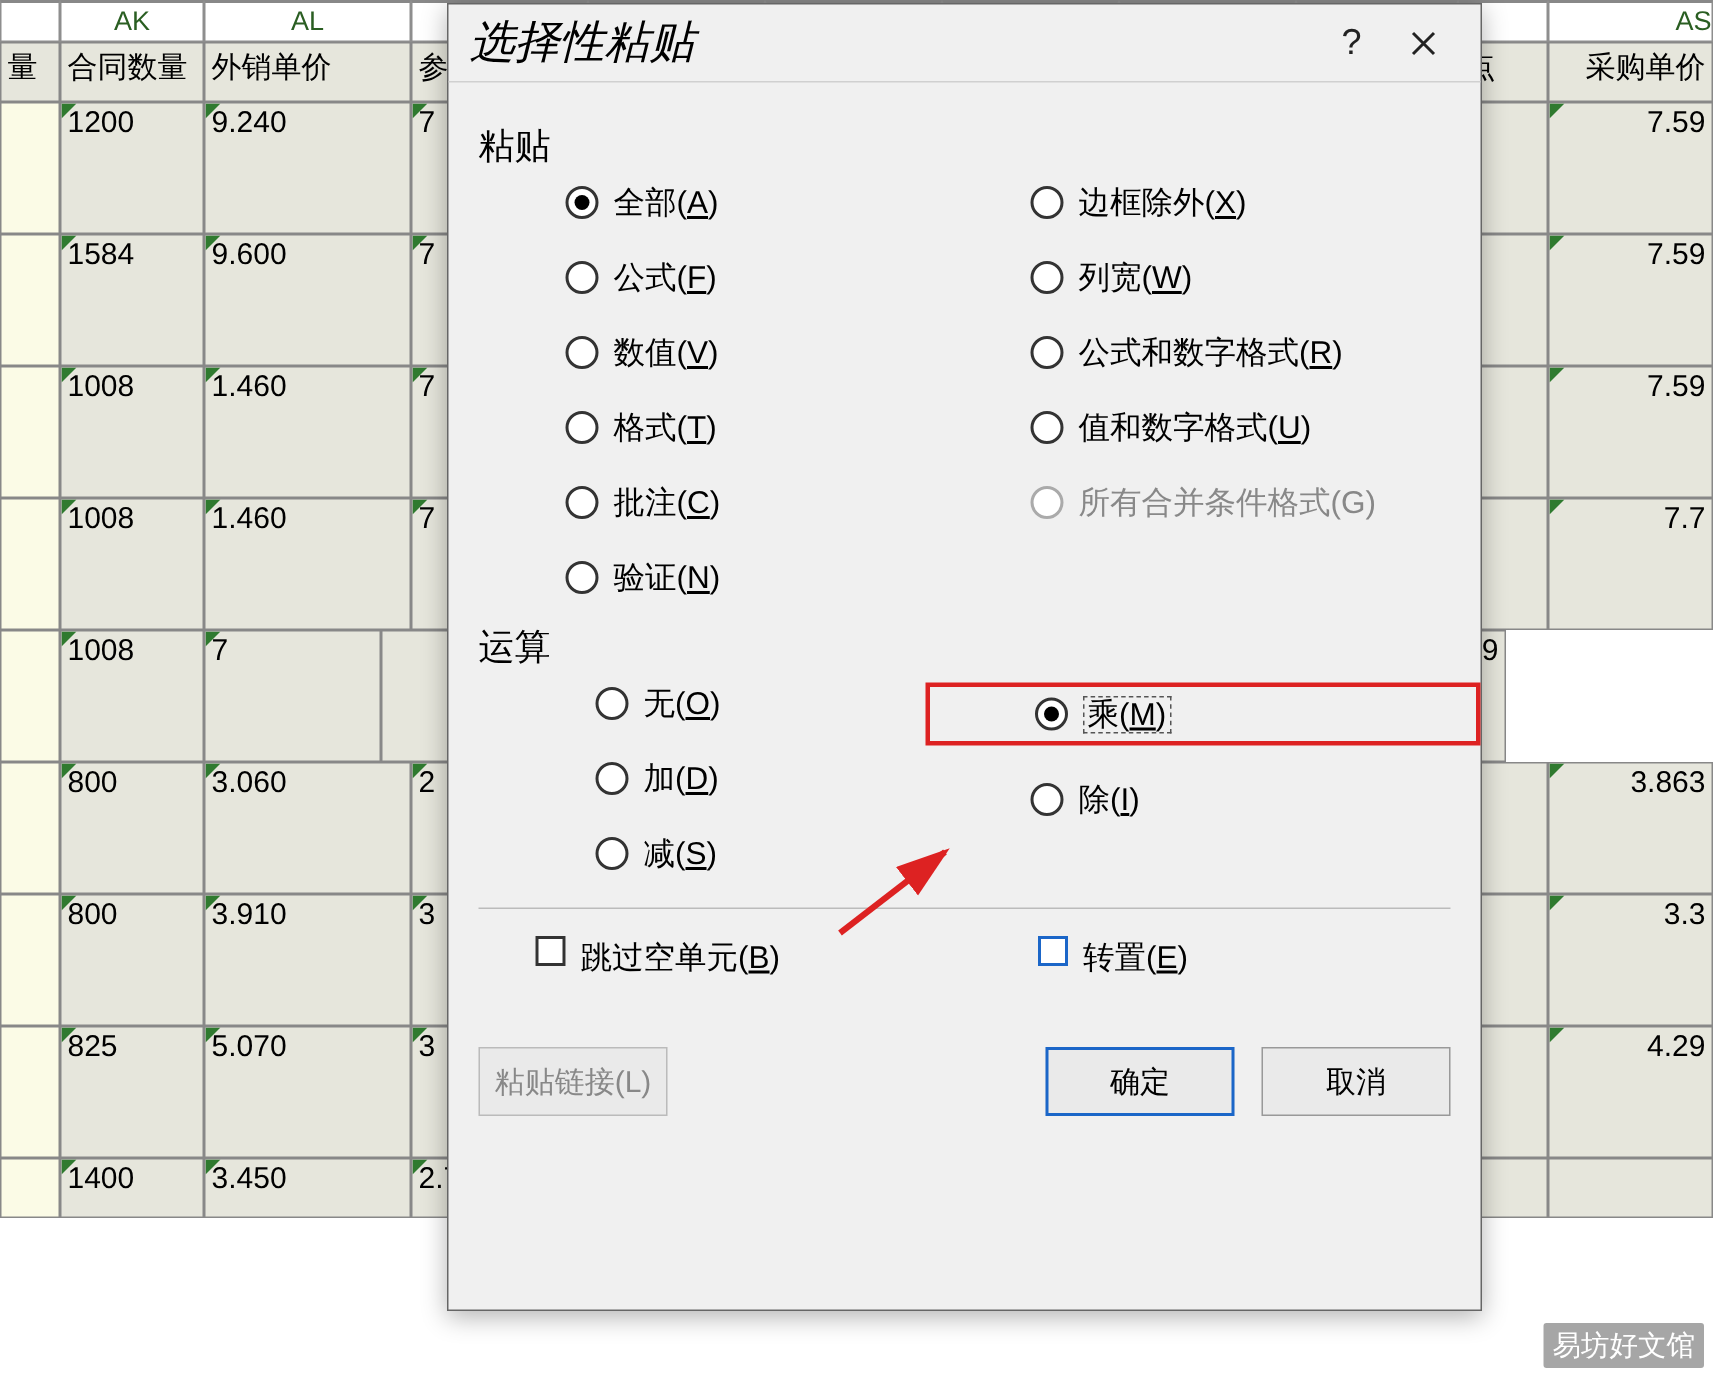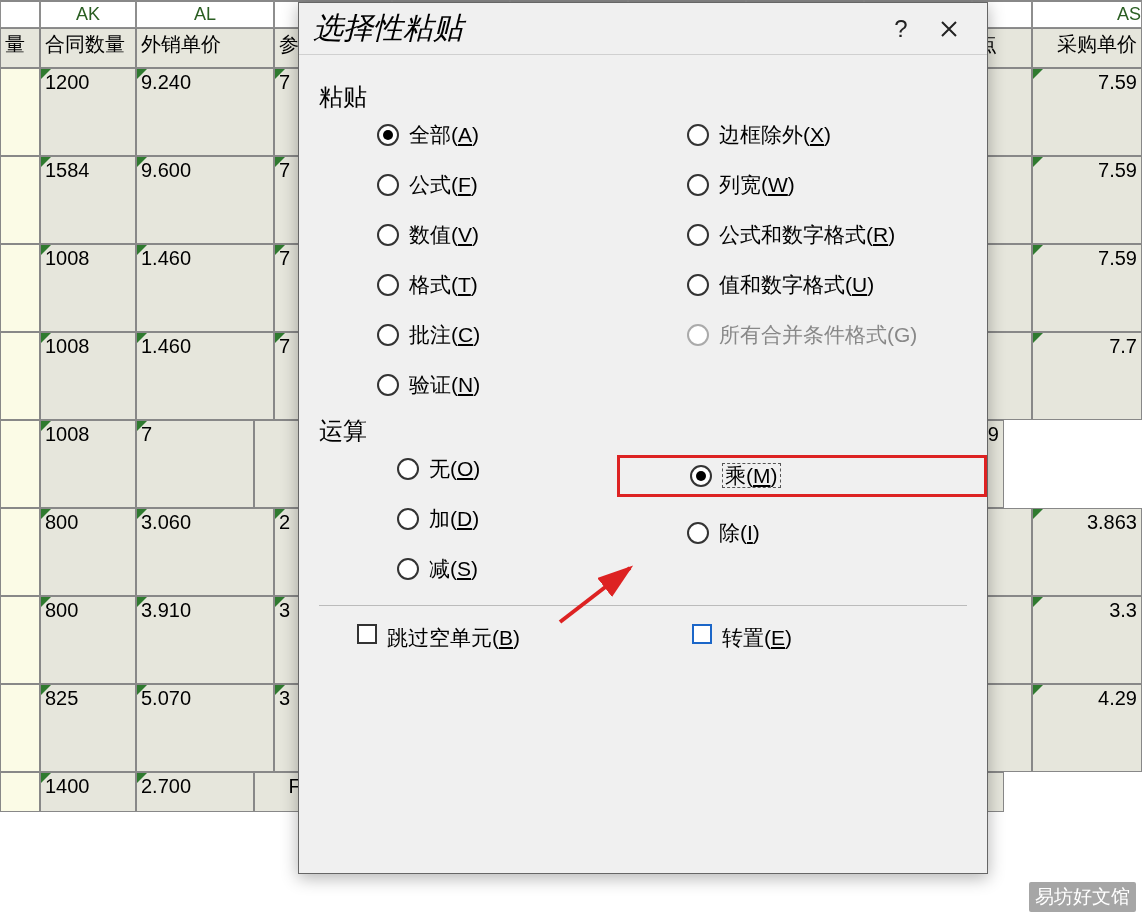--- a/index.html
+++ b/index.html
@@ -338,20 +338,21 @@
         <div class="cell w7"><span></span></div>
         <div class="cell w8"><span></span></div>
         <div class="cell w9"><span></span></div>
         <div class="cell w10"><span class="corner"></span><span>4.29</span></div>
       </div>
     </div>
 
   <div class="sheet-row row-last">
     <div class="cell left-col w0"></div>
     <div class="cell w1"><span class="corner"></span><span>1400</span></div>
+    <div class="cell w2"><span class="corner"></span><span>3.450</span></div>
     <div class="cell w3"><span class="corner"></span><span>2.700</span></div>
     <div class="cell w4" style="text-align:center"><span>False</span></div>
     <div class="cell w5" style="text-align:center"><span>pc</span></div>
     <div class="cell w6"><span class="corner"></span><span>2.700</span></div>
     <div class="cell w7" style="text-align:center"><span>False</span></div>
     <div class="cell w8"><span class="corner"></span><span>0.00%</span></div>
     <div class="cell w9"></div>
     <div class="cell w10"></div>
   </div>
 </div>
@@ -455,20 +456,26 @@
     <div class="check-row">
       <div class="check-item">
         <div class="check-box"></div>
         <span><span>跳过空单元(</span><span class="underline">B</span><span>)</span></span>
       </div>
       <div class="check-item">
         <div class="check-box blue"></div>
         <span><span>转置(</span><span class="underline">E</span><span>)</span></span>
       </div>
     </div>
+    <div class="button-row">
+      <div class="btn disabled">粘贴链接(L)</div>
+      <div class="spacer"></div>
+      <div class="btn primary">确定</div>
+      <div class="btn">取消</div>
+    </div>
   </div>
 </div>
 
 <svg class="arrow" viewBox="0 0 100 70">
   <defs>
       <marker id="ah" markerWidth="10" markerHeight="10" refX="8" refY="3" orient="auto">
         <path d="M0,0 L0,6 L9,3 z" fill="#d22"></path>
       </marker>
     </defs>
   <line x1="8" y1="62" x2="78" y2="8" stroke="#d22" stroke-width="4" marker-end="url(#ah)"></line>

